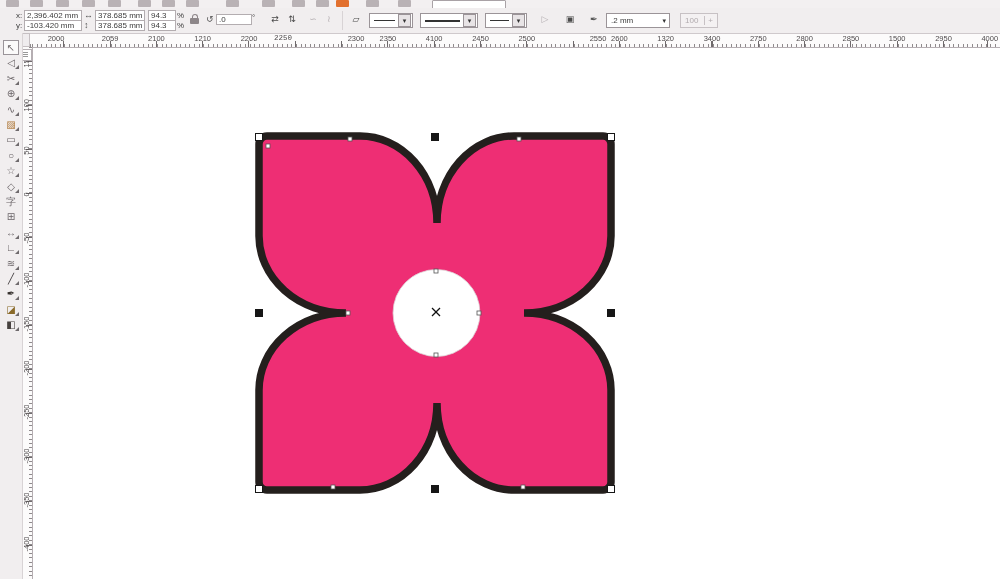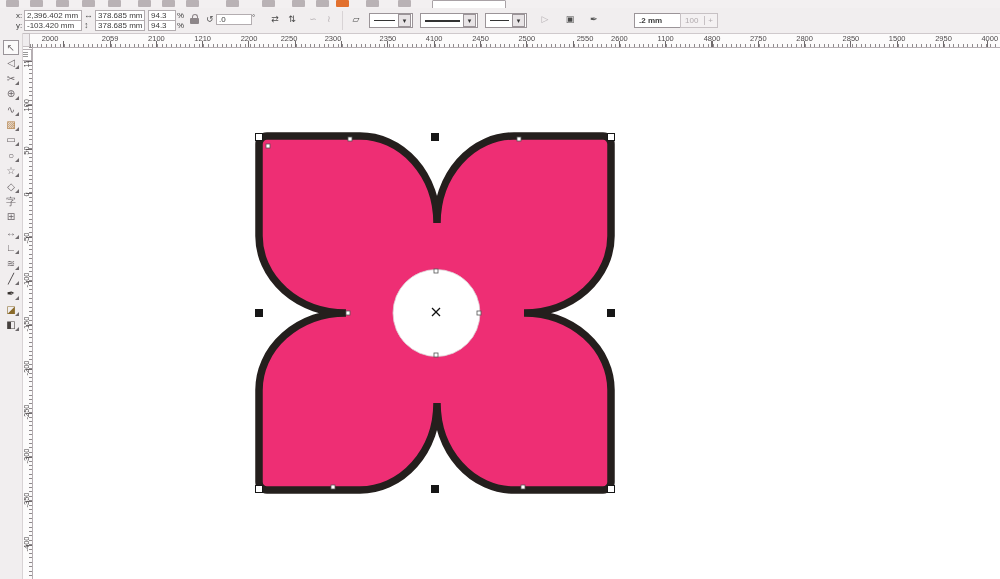--- a/index.html
+++ b/index.html
@@ -142,52 +142,52 @@
       </div>
     <div class="dd" style="left:485px;width:40px;top:5px;">
         <i class="line1"></i>
         <span class="arrow">▾</span>
       </div>
 
     <span class="pb-btn gray" style="left:538px;top:5px;">▷</span>
     <span class="pb-btn" style="left:563px;top:5px;">▣</span>
 
     <span class="pb-icon" style="left:590px;top:6px;">✒</span>
-    <div class="dd" style="left:634px;width:62px;top:5px;font-weight:bold;">
+    <div class="dd" style="left:606px;width:62px;top:5px;">
       <span style="margin-left:4px;flex:1;">.2 mm</span>
       <span style="margin-right:3px;font-size:7px;color:#333;">▾</span>
     </div>
 
     <div class="spin" style="left:680px;width:32px;top:5px;">
       <span>100</span>
       <span class="plus">+</span>
     </div>
   </div>
 
   <div class="ruler-corner"></div>
   <div class="ruler-doc-btn"></div>
   <div class="hruler" id="hruler">
     <div class="minor"></div>
     <div class="major"></div>
   <span class="h-lab" style="left: -12.5px;">1950</span>
-      <span class="h-lab" style="left: 20px;">2000</span>
+      <span class="h-lab" style="left: 26px;">2000</span>
       <span class="h-lab" style="left: 80.1px;">2059</span>
       <span class="h-lab" style="left: 126.4px;">2100</span>
       <span class="h-lab" style="left: 172.7px;">1210</span>
       <span class="h-lab" style="left: 219px;">2200</span>
-      <span class="h-lab" style="left: 259px;">2250</span>
-      <span class="h-lab" style="left: 303px;">2300</span>
+      <span class="h-lab" style="left: 253px; font-family: Liberation Mono, monospace;">2250</span>
+      <span class="h-lab" style="left: 326px;">2300</span>
       <span class="h-lab" style="left: 357.9px;">2350</span>
       <span class="h-lab" style="left: 404.2px;">4100</span>
       <span class="h-lab" style="left: 450.5px;">2450</span>
       <span class="h-lab" style="left: 496.8px;">2500</span>
-      <span class="h-lab" style="left: 555px;">2550</span>
+      <span class="h-lab" style="left: 568px;">2550</span>
       <span class="h-lab" style="left: 589.4px;">2600</span>
-      <span class="h-lab" style="left: 635.7px;">1100</span>
-      <span class="h-lab" style="left: 682px;">4800</span>
+      <span class="h-lab" style="left: 635.7px;">1320</span>
+      <span class="h-lab" style="left: 682px;">3400</span>
       <span class="h-lab" style="left: 728.3px;">2750</span>
       <span class="h-lab" style="left: 774.6px;">2800</span>
       <span class="h-lab" style="left: 820.9px;">2850</span>
       <span class="h-lab" style="left: 867.2px;">1500</span>
       <span class="h-lab" style="left: 913.5px;">2950</span>
       <span class="h-lab" style="left: 959.8px;">4000</span>
     </div>
   <div class="vruler" id="vruler">
     <div class="minor"></div>
     <div class="major"></div>

